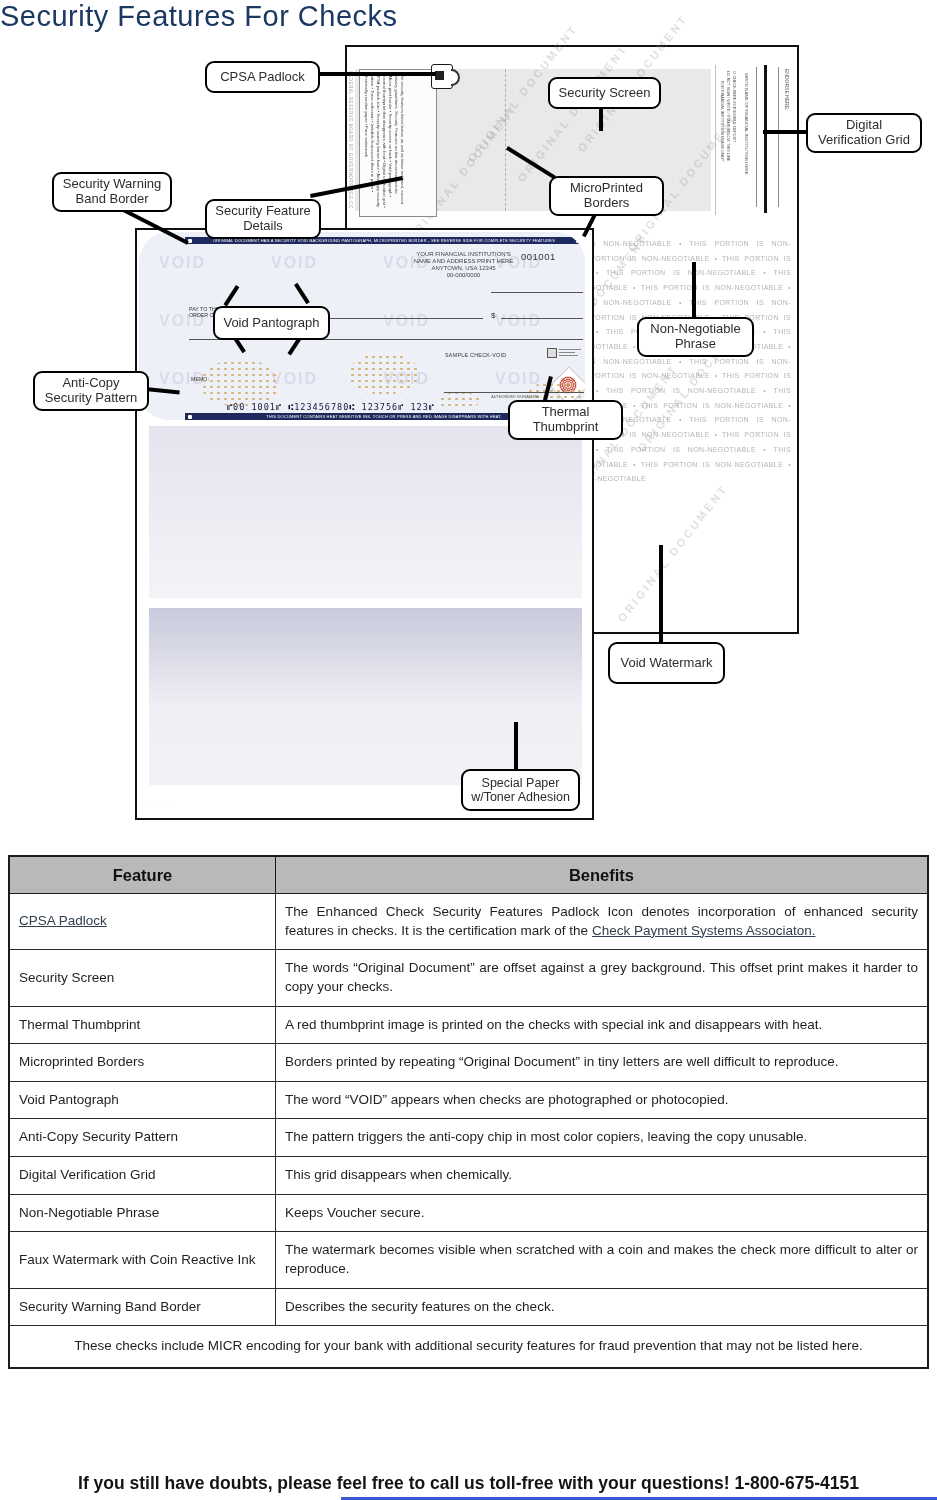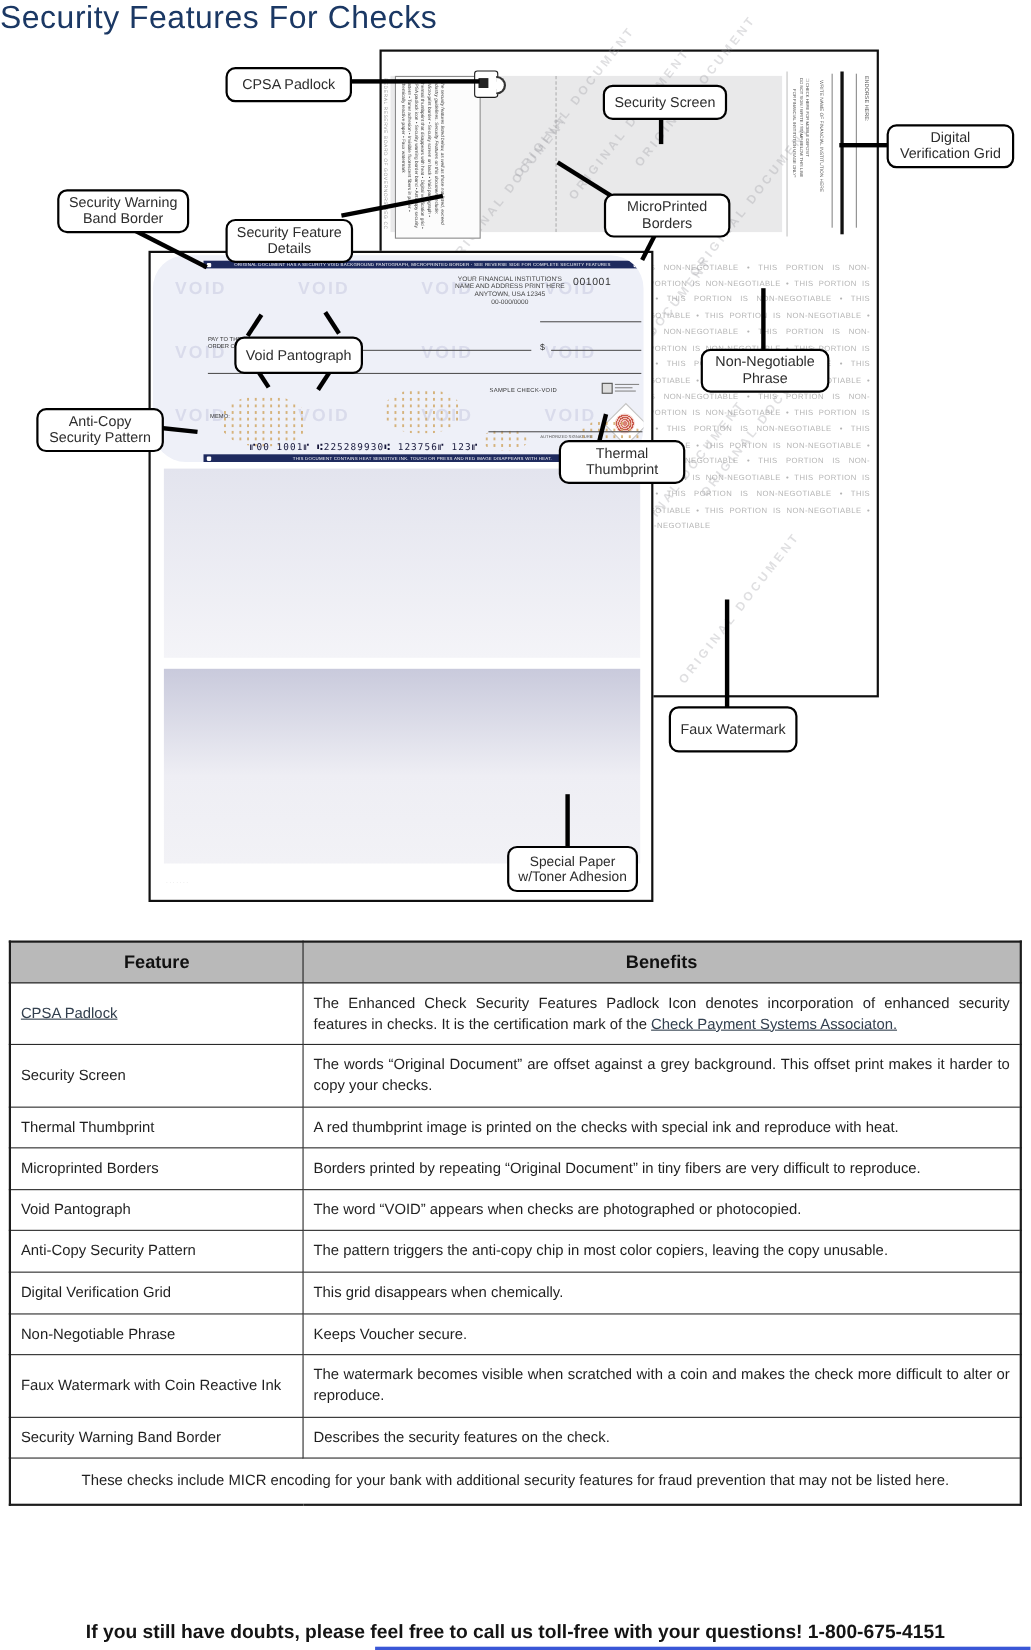--- a/index.html
+++ b/index.html
@@ -200,21 +200,21 @@
 
     <div class="tinylabel" style="left:52px;top:144px;">MEMO:</div>
     <div class="speckle" style="left:62px;top:128px;width:78px;height:46px;"></div>
     <div class="speckle" style="left:210px;top:122px;width:70px;height:40px;"></div>
     <div class="speckle" style="left:388px;top:150px;width:56px;height:30px;"></div>
     <div class="speckle" style="left:300px;top:158px;width:40px;height:20px;"></div>
 
     <div class="chk-line" style="left:305px;top:160px;width:140px;"></div>
     <div class="sig-label">AUTHORIZED SIGNATURE</div>
 
-    <div class="micr">⑈00 1001⑈  ⑆225289930⑆  123756⑈ 123⑈</div>
+    <div class="micr">⑈00 1001⑈  ⑆123456780⑆  123756⑈ 123⑈</div>
     <div class="band" id="band-bottom">THIS DOCUMENT CONTAINS HEAT SENSITIVE INK. TOUCH OR PRESS AND RED IMAGE DISAPPEARS WITH HEAT.</div>
   </div>
 
   <div class="stub" id="stub1"></div>
   <div class="stub" id="stub2"></div>
   <div class="front-foot">· · · · · · ·</div>
 </div>
 
 <div class="cline" style="left:312px;top:72px;width:124px;height:4px;"></div>
 <div class="cline" style="left:599px;top:104px;width:4px;height:27px;"></div>
@@ -236,46 +236,46 @@
 <div class="callout" style="left:205px;top:61px;width:99px;height:22px;">CPSA Padlock</div>
 <div class="callout" style="left:548px;top:77px;width:97px;height:22px;">Security Screen</div>
 <div class="callout" style="left:806px;top:113px;width:100px;height:30px;">Digital Verification Grid</div>
 <div class="callout" style="left:52px;top:172px;width:104px;height:30px;">Security Warning Band Border</div>
 <div class="callout" style="left:205px;top:179px;width:100px;height:30px;margin-top:20px;">Security Feature Details</div>
 <div class="callout" style="left:549px;top:176px;width:99px;height:30px;">MicroPrinted Borders</div>
 <div class="callout" style="left:213px;top:306px;width:101px;height:24px;">Void Pantograph</div>
 <div class="callout" style="left:637px;top:317px;width:101px;height:30px;">Non-Negotiable Phrase</div>
 <div class="callout" style="left:33px;top:371px;width:100px;height:30px;">Anti-Copy Security Pattern</div>
 <div class="callout" style="left:508px;top:400px;width:99px;height:30px;">Thermal Thumbprint</div>
-<div class="callout" style="left:608px;top:642px;width:101px;height:32px;">Faux Watermark</div>
+<div class="callout" style="left:608px;top:642px;width:101px;height:32px;">Void Watermark</div>
 <div class="callout" style="left:461px;top:769px;width:103px;height:32px;font-size:12.5px;">Special Paper w/Toner Adhesion</div>
 
 <table id="feature-table">
   <thead>
     <tr>
       <th style="width:263px;">Feature</th>
       <th>Benefits</th>
     </tr>
   </thead>
   <tbody id="table-body">
       <tr>
         <td class="fcell"><span class="ulink">CPSA Padlock</span></td>
         <td class="bcell">The Enhanced Check Security Features Padlock Icon denotes incorporation of enhanced security features in checks. It is the certification mark of the <span class="ulink">Check Payment Systems Associaton.</span></td>
       </tr>
       <tr>
         <td class="fcell">Security Screen</td>
         <td class="bcell">The words “Original Document” are offset against a grey background. This offset print makes it harder to copy your checks.</td>
       </tr>
       <tr>
         <td class="fcell">Thermal Thumbprint</td>
-        <td class="bcell">A red thumbprint image is printed on the checks with special ink and reproduce with heat.</td>
+        <td class="bcell">A red thumbprint image is printed on the checks with special ink and disappears with heat.</td>
       </tr>
       <tr>
         <td class="fcell">Microprinted Borders</td>
-        <td class="bcell">Borders printed by repeating “Original Document” in tiny fibers are very difficult to reproduce.</td>
+        <td class="bcell">Borders printed by repeating “Original Document” in tiny letters are well difficult to reproduce.</td>
       </tr>
       <tr>
         <td class="fcell">Void Pantograph</td>
         <td class="bcell">The word “VOID” appears when checks are photographed or photocopied.</td>
       </tr>
       <tr>
         <td class="fcell">Anti-Copy Security Pattern</td>
         <td class="bcell">The pattern triggers the anti-copy chip in most color copiers, leaving the copy unusable.</td>
       </tr>
       <tr>

